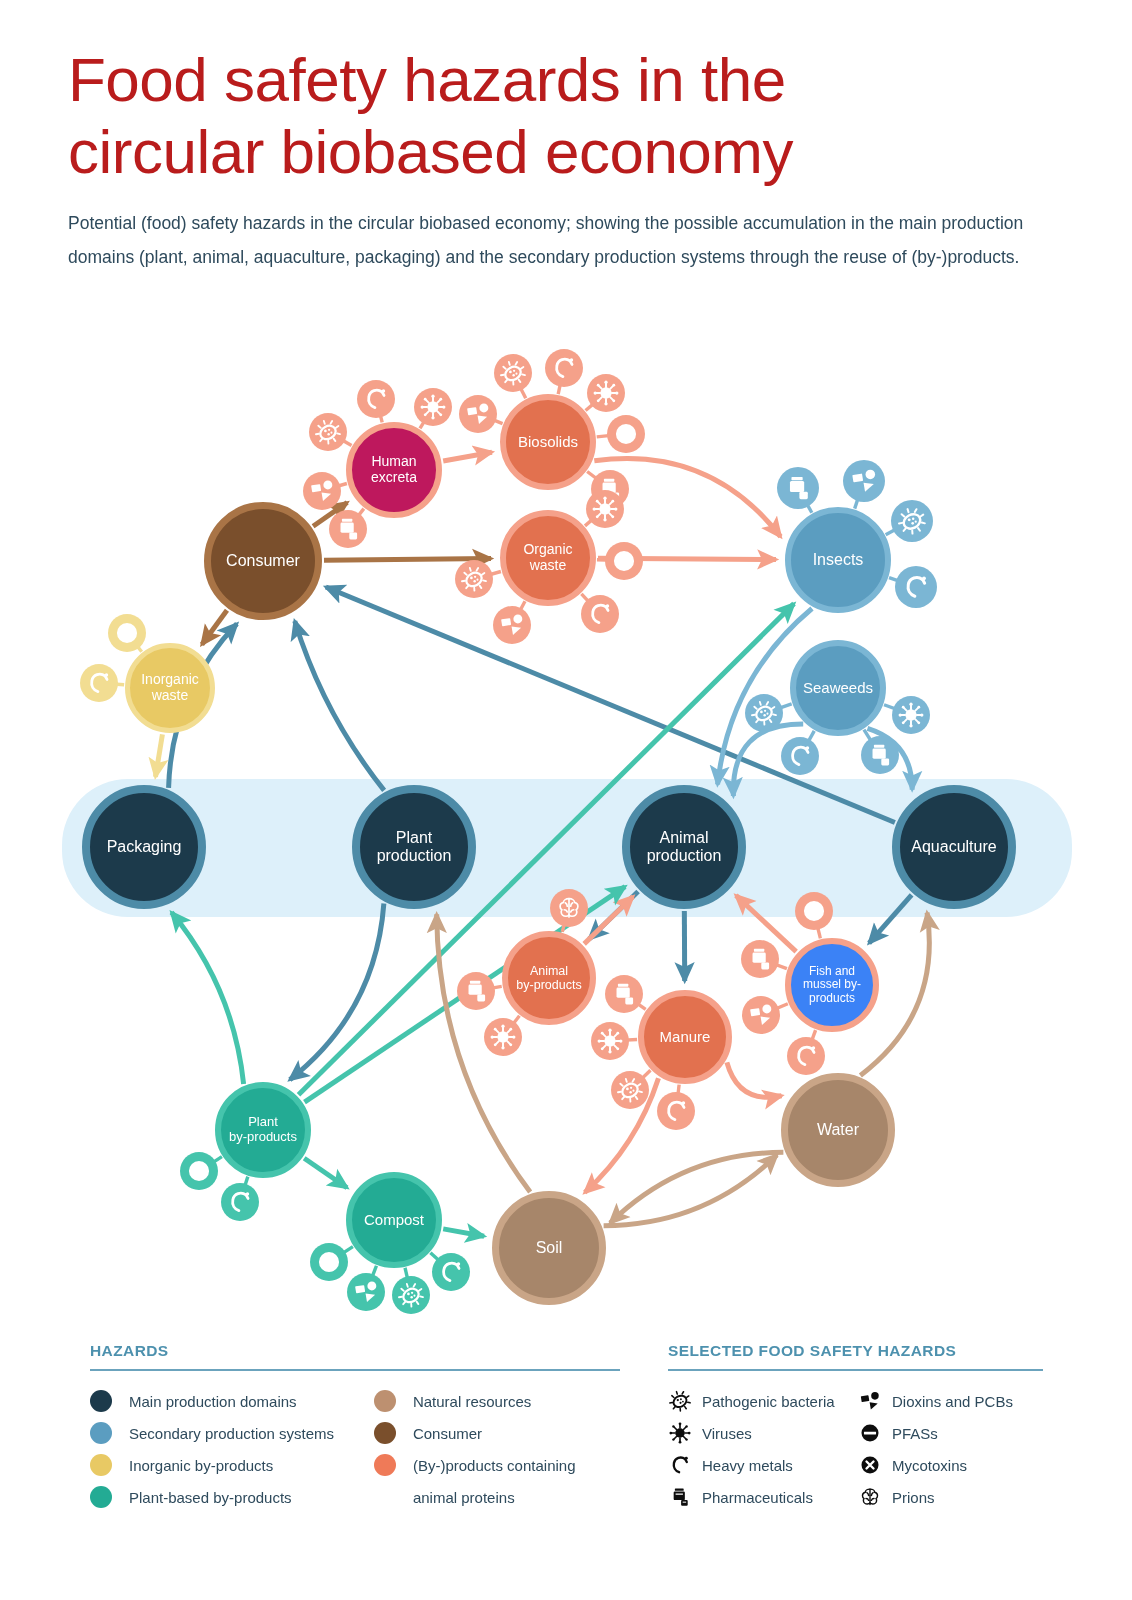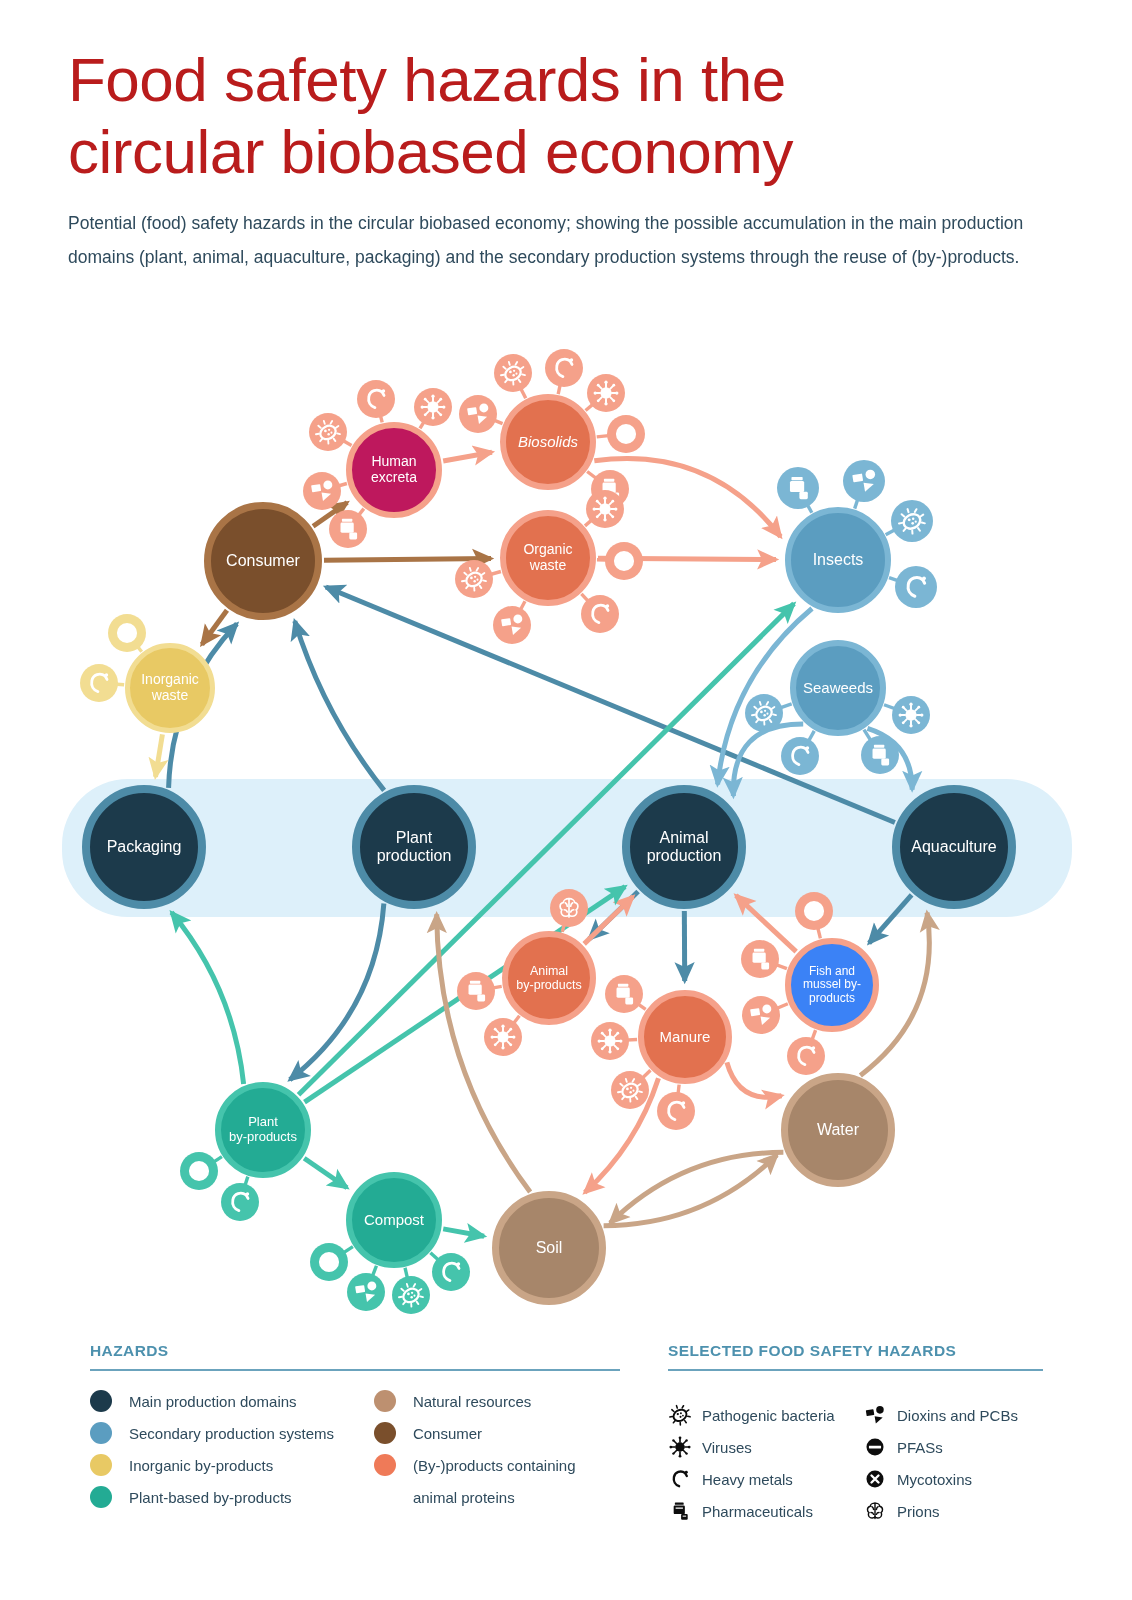--- a/index.html
+++ b/index.html
@@ -169,21 +169,21 @@
         <line x1="376.43997047228027" y1="935.7454408983629" x2="366.40566788501184" y2="961.8856928402845" stroke="#45c4ac" stroke-width="3.4"></line>
         <line x1="405.02260166284935" y1="937.7441331744765" x2="411.3212311844776" y2="965.0264949884631" stroke="#45c4ac" stroke-width="3.4"></line>
         <line x1="430.41409644839234" y1="922.787399711584" x2="451.22215156175935" y2="941.5230566896321" stroke="#45c4ac" stroke-width="3.4"></line>
       </svg>
     <div id="nodes-layer">
         <div class="node" style="left: 346px; top: 92px; width: 96px; height: 96px; background: #be185d; border: 6.24px solid rgb(245, 161, 138); font-size: 14px;">
           <span class="lbl" style="white-space: pre-line;">Human
 excreta</span>
         </div>
         <div class="node" style="left: 500px; top: 64px; width: 96px; height: 96px; background: rgb(226, 113, 79); border: 6.24px solid rgb(245, 161, 138); font-size: 15px;">
-          <span class="lbl" style="white-space: pre-line; font-style: italic;">Biosolids</span>
+          <span class="lbl" style="white-space: pre-line;">Biosolids</span>
         </div>
         <div class="node" style="left: 500px; top: 180px; width: 96px; height: 96px; background: rgb(226, 113, 79); border: 6.24px solid rgb(245, 161, 138); font-size: 14px;">
           <span class="lbl" style="white-space: pre-line;">Organic
 waste</span>
         </div>
         <div class="node" style="left: 204px; top: 172px; width: 118px; height: 118px; background: rgb(122, 79, 44); border: 7.67px solid rgb(169, 116, 70); font-size: 16px;">
           <span class="lbl" style="white-space: pre-line;">Consumer</span>
         </div>
         <div class="node" style="left: 785px; top: 177px; width: 106px; height: 106px; background: rgb(91, 157, 192); border: 6.89px solid rgb(123, 182, 212); font-size: 16px;">
           <span class="lbl" style="white-space: pre-line;">Insects</span>
@@ -758,21 +758,21 @@
             <div class="legend-row">
               <div class="legend-dot" style="background: transparent;"></div>
               <div class="legend-txt">animal proteins</div>
             </div>
           </div>
         </div>
     </div>
     <div class="legend-col" style="left:668px;top:12px;width:375px;">
       <div class="legend-head">SELECTED FOOD SAFETY HAZARDS</div>
       <div class="legend-rule"></div>
-      <div id="hazard-items" style="display:flex;margin-top:28px;justify-content:space-between;">
+      <div id="hazard-items" style="display:flex;margin-top:14px;">
           <div style="width: 190px;">
             <div class="hz-row">
               <div class="hz-ico">
                 <svg width="22" height="22" viewBox="0 0 24 24">
                   <g fill="#0d0d0d">
         <ellipse cx="12" cy="12.4" rx="7.4" ry="5.8" transform="rotate(-28 12 12.4)" fill="none" stroke="#0d0d0d" stroke-width="2.1"></ellipse>
         <circle cx="9.6" cy="11" r="1.25"></circle>
                     <circle cx="13" cy="10" r="1.05"></circle>
                     <circle cx="12.6" cy="14" r="1.15"></circle>
                     <circle cx="15.2" cy="12.6" r="0.95"></circle>

